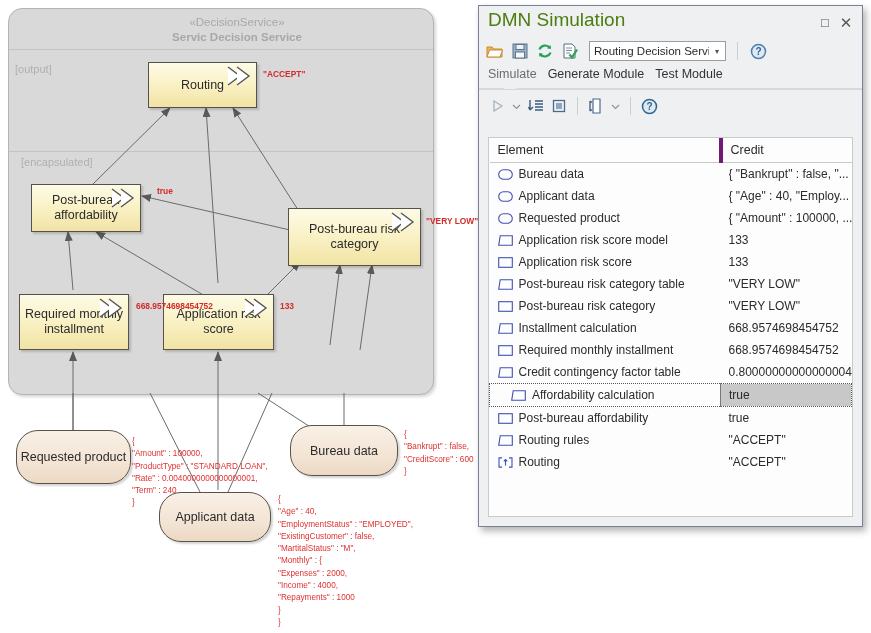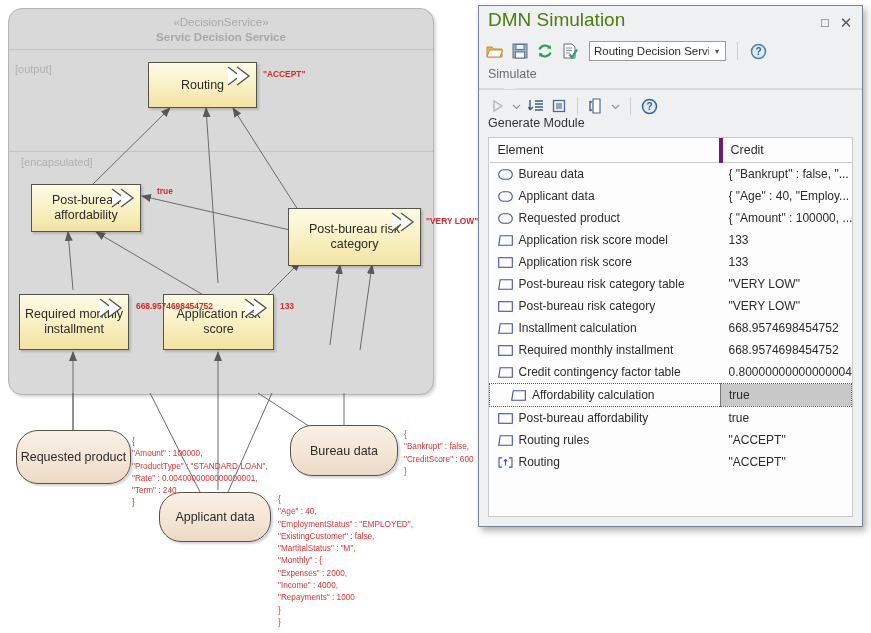--- a/index.html
+++ b/index.html
@@ -33,21 +33,21 @@
     display:flex;align-items:center;justify-content:center;
     color:#2b2b2b;font-size:12.5px;box-sizing:border-box;
   }
 
   .ds-frame{
     position:absolute;left:8px;top:8px;width:424px;height:385px;
     background:#d9d9d9;border:1px solid #b4b4b4;border-radius:14px;
     box-shadow:2px 2px 3px rgba(0,0,0,.16);
   }
   .ds-title{
-    position:absolute;left:0;top:6px;width:100%;text-align:center;
+    position:absolute;left:16px;top:6px;width:100%;text-align:center;
     color:#a8a8a8;font-size:11.5px;line-height:15px;font-weight:bold;
   }
   .ds-title .stereo{font-weight:normal;}
   .ds-divider{position:absolute;left:0;width:100%;height:1px;background:#c3c3c3;}
   .ds-sec-label{position:absolute;color:#b0b0b0;font-size:11px;}
 
   .ann{position:absolute;color:#e03030;font-size:8.2px;line-height:12.3px;white-space:pre;font-family:"Liberation Sans",sans-serif;}
   .ann-val{position:absolute;color:#d42a2a;font-size:8.4px;font-weight:bold;white-space:nowrap;}
 
   
@@ -68,21 +68,21 @@
   .tb-ico{width:19px;height:19px;display:inline-flex;align-items:center;justify-content:center;cursor:default;}
   .combo{
     width:137px;height:20px;background:#fff;border:1px solid #9c9c9c;
     display:flex;align-items:center;font-size:11.5px;color:#2b2b2b;
     padding-left:4px;box-sizing:border-box;position:relative;margin-left:4px;
   }
   .combo .cb-text{overflow:hidden;white-space:nowrap;flex:1;}
   .combo .cb-arrow{width:16px;text-align:center;font-size:8px;color:#555;}
   .tb-sep{width:1px;height:18px;background:#cdcdcd;margin:0 5px;}
 
-  .tabstrip{position:relative;height:25px;padding-left:9px;display:flex;align-items:flex-start;gap:33px;flex-direction:column;}
+  .tabstrip{position:relative;height:25px;padding-left:9px;display:flex;align-items:flex-start;gap:11px;}
   .tab{font-size:12.5px;color:#333;cursor:default;padding-top:2px;}
   .tab.active{color:#6d6d6d;}
   .tab-underline{position:absolute;left:0;top:23px;width:100%;height:2px;background:#d7d8da;}
   .tab-notch{position:absolute;top:17px;width:0;height:0;
              border-left:7px solid transparent;border-right:7px solid transparent;
              border-bottom:7px solid #eff0f1;z-index:2;}
 
   .toolbar2{position:relative;height:28px;padding-left:9px;display:flex;align-items:center;gap:4px;margin-top:2px;}
 
   .tablewrap{

